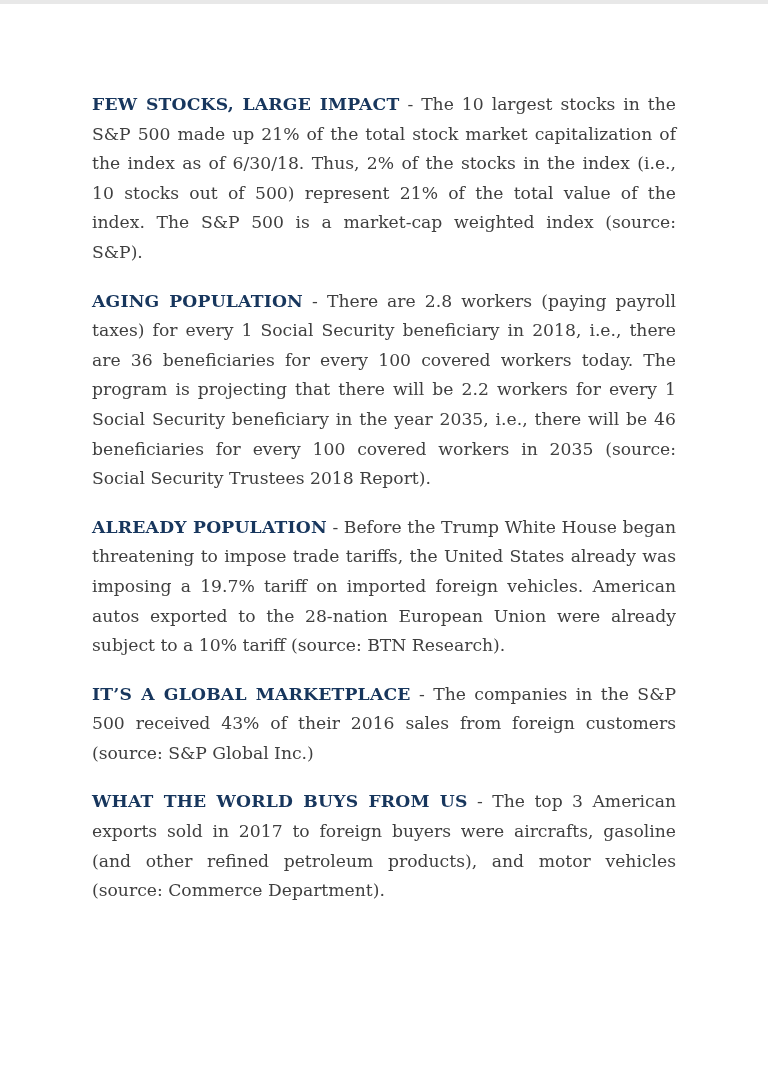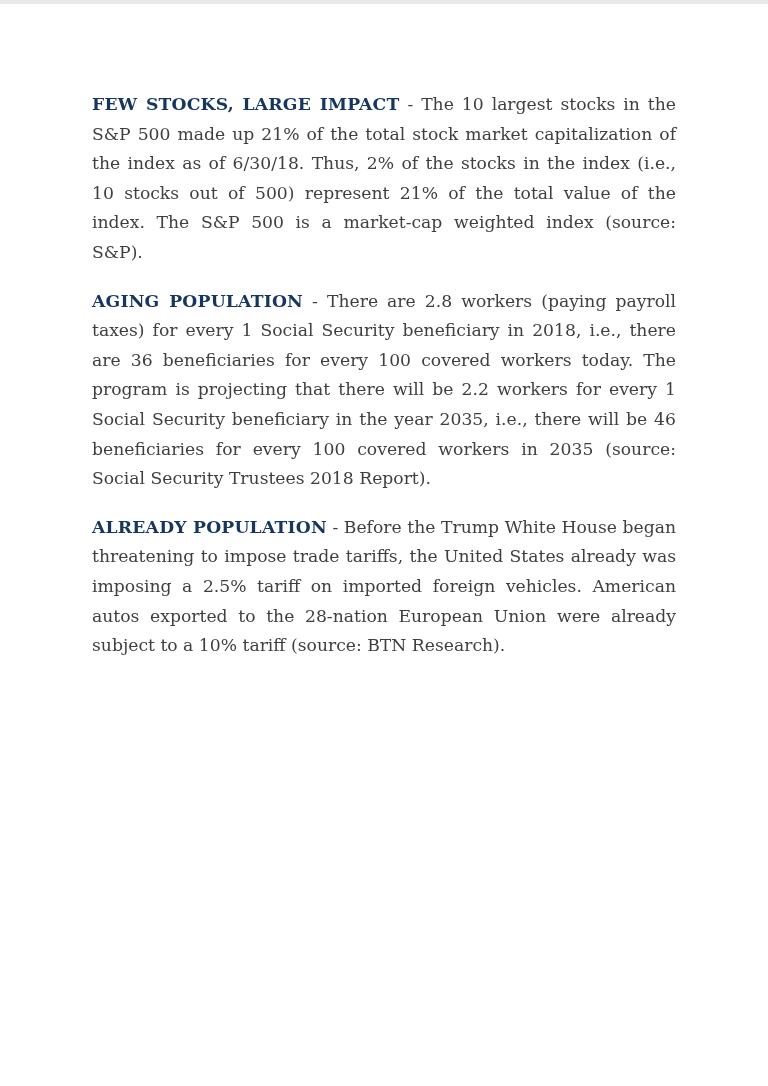--- a/index.html
+++ b/index.html
@@ -35,18 +35,20 @@
 </head>
 <body>
 
 <div class="page">
   <div class="content">
 
     <p class="doc-paragraph"><span class="heading">FEW STOCKS, LARGE IMPACT</span><span class="body-text"> - The 10 largest stocks in the S&amp;P 500 made up 21% of the total stock market capitalization of the index as of 6/30/18.  Thus, 2% of the stocks in the index (i.e., 10 stocks out of 500) represent 21% of the total value of the index.  The S&amp;P 500 is a market-cap weighted index (source: S&amp;P).</span></p>
 
     <p class="doc-paragraph"><span class="heading">AGING POPULATION</span><span class="body-text"> - There are 2.8 workers (paying payroll taxes) for every 1 Social Security beneficiary in 2018, i.e., there are 36 beneficiaries for every 100 covered workers today.  The program is projecting that there will be 2.2 workers for every 1 Social Security beneficiary in the year 2035, i.e., there will be 46 beneficiaries for every 100 covered workers in 2035 (source: Social Security Trustees 2018 Report).</span></p>
 
-    <p class="doc-paragraph"><span class="heading">ALREADY POPULATION</span><span class="body-text"> - Before the Trump White House began threatening to impose trade tariffs, the United States already was imposing a 2.5% tariff on imported foreign vehicles.  American autos exported to the 28-nation European Union were already subject to a 10% tariff (source: BTN Research).</span></p>
+    <p class="doc-paragraph"><span class="heading">ALREADY POPULATION</span><span class="body-text"> - Before the Trump White House began threatening to impose trade tariffs, the United States already was imposing a 19.7% tariff on imported foreign vehicles.  American autos exported to the 28-nation European Union were already subject to a 10% tariff (source: BTN Research).</span></p>
 
+    <p class="doc-paragraph"><span class="heading">IT’S A GLOBAL MARKETPLACE</span><span class="body-text"> - The companies in the S&amp;P 500 received 43% of their 2016 sales from foreign customers (source: S&amp;P Global Inc.)</span></p>
 
+    <p class="doc-paragraph"><span class="heading">WHAT THE WORLD BUYS FROM US</span><span class="body-text"> - The top 3 American exports sold in 2017 to foreign buyers were aircrafts, gasoline (and other refined petroleum products), and motor vehicles (source: Commerce Department).</span></p>
 
   </div>
 </div>
 
 </body></html>

